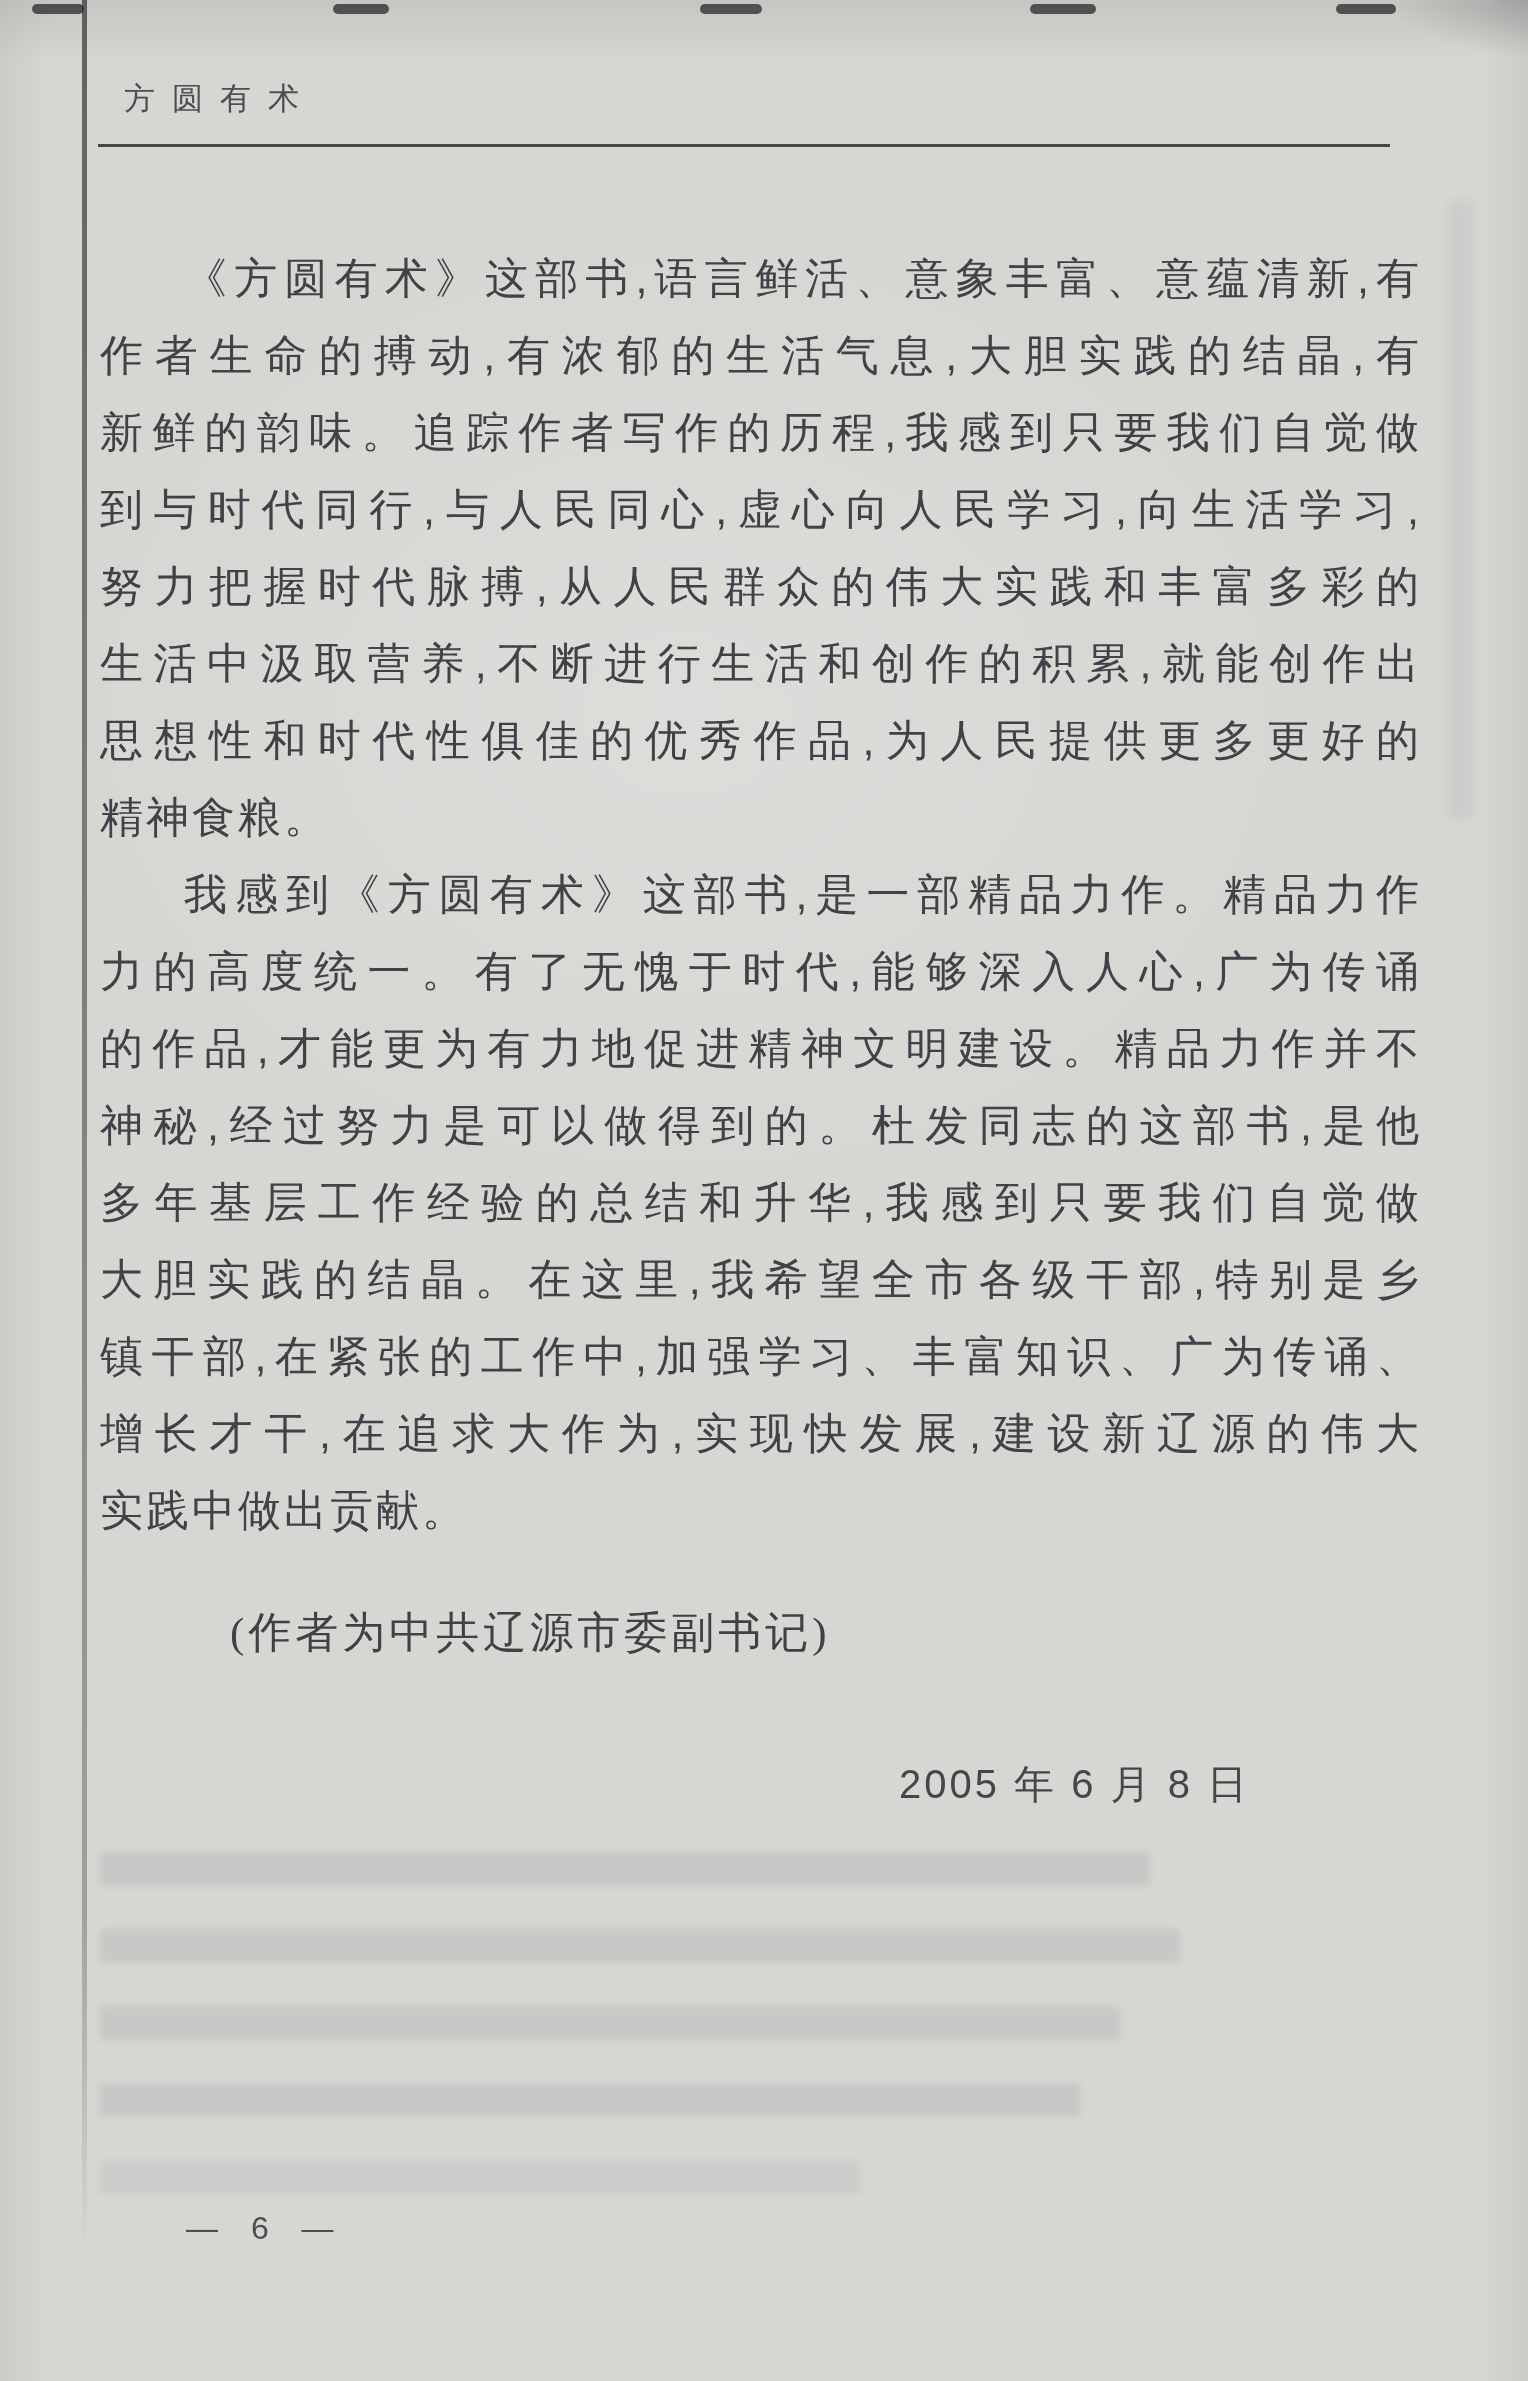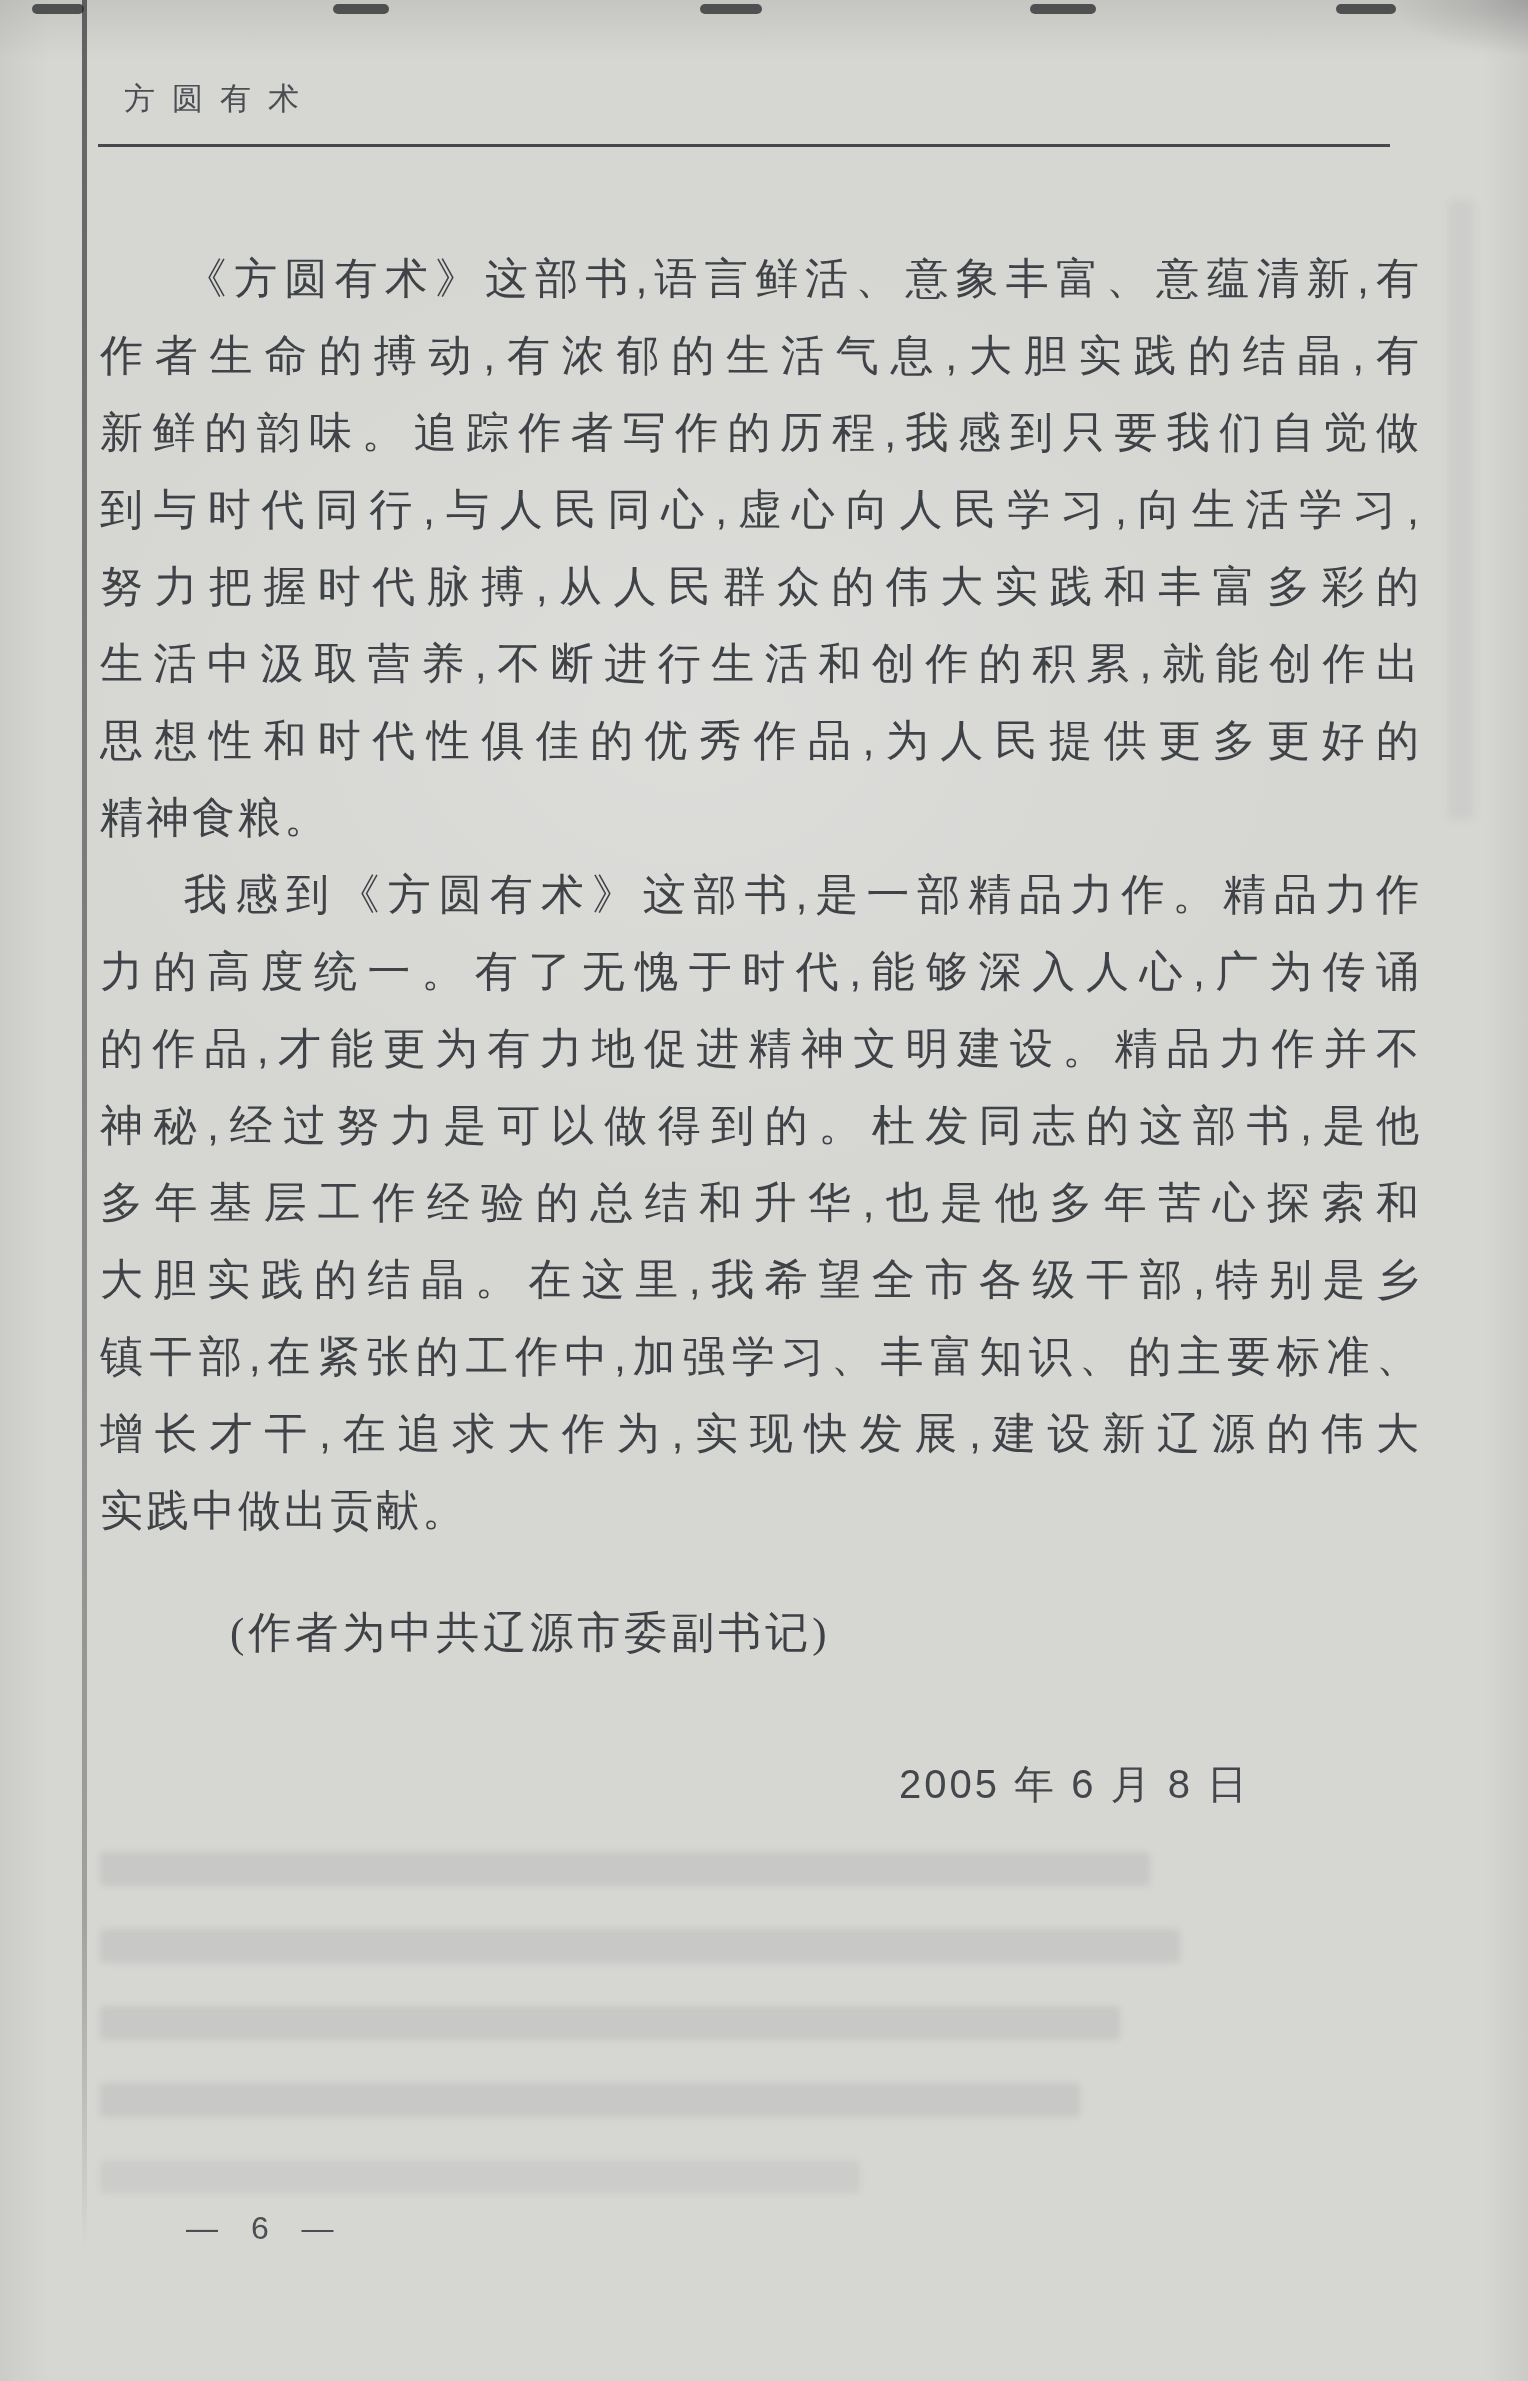--- a/index.html
+++ b/index.html
@@ -172,23 +172,23 @@
       <div class="line">努力把握时代脉搏,从人民群众的伟大实践和丰富多彩的</div>
       <div class="line">生活中汲取营养,不断进行生活和创作的积累,就能创作出</div>
       <div class="line">思想性和时代性俱佳的优秀作品,为人民提供更多更好的</div>
       <div class="line last">精神食粮。</div>
     </div>
   <div>
       <div class="line first">我感到《方圆有术》这部书,是一部精品力作。精品力作</div>
       <div class="line">力的高度统一。有了无愧于时代,能够深入人心,广为传诵</div>
       <div class="line">的作品,才能更为有力地促进精神文明建设。精品力作并不</div>
       <div class="line">神秘,经过努力是可以做得到的。杜发同志的这部书,是他</div>
-      <div class="line">多年基层工作经验的总结和升华,也是他多年苦心探索和</div>
+      <div class="line">多年基层工作经验的总结和升华,我感到只要我们自觉做</div>
       <div class="line">大胆实践的结晶。在这里,我希望全市各级干部,特别是乡</div>
-      <div class="line">镇干部,在紧张的工作中,加强学习、丰富知识、的主要标准、</div>
+      <div class="line">镇干部,在紧张的工作中,加强学习、丰富知识、广为传诵、</div>
       <div class="line">增长才干,在追求大作为,实现快发展,建设新辽源的伟大</div>
       <div class="line last">实践中做出贡献。</div>
     </div>
 </div>
 
 <div class="attribution">(作者为中共辽源市委副书记)</div>
 
 <div class="date-line">2005 年 6 月 8 日</div>
 
 <div class="page-number">— 6 —</div>

